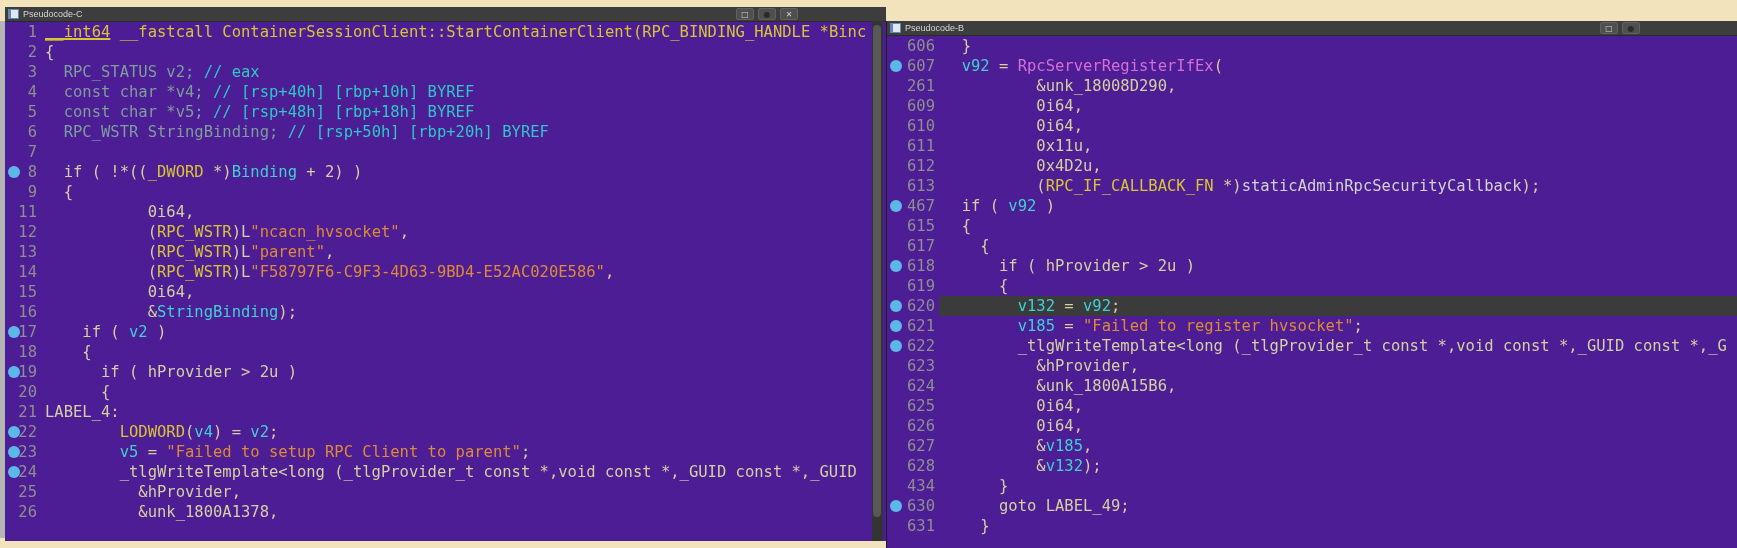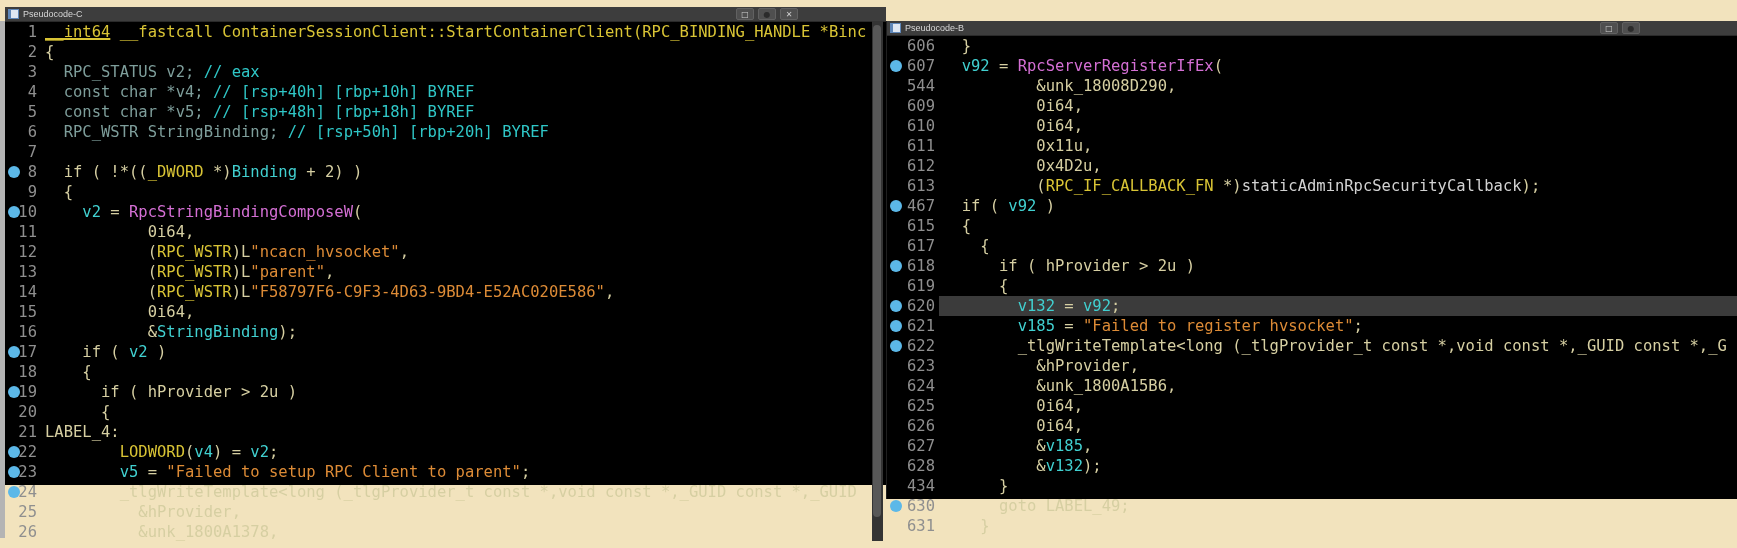--- a/index.html
+++ b/index.html
@@ -2,21 +2,21 @@
 <html><head>
 <meta charset="utf-8">
 <style>
   html,body{margin:0;padding:0;}
   body{
     width:1737px;height:548px;position:relative;overflow:hidden;
     background:#f2e3bd;
     font-family:"DejaVu Sans Mono", monospace;
   }
   .edge-strip{position:absolute;left:0;top:21px;width:5px;height:517px;background:#b4b4b4;}
-  .panel{position:absolute;top:7px;height:478px;background:#000000;box-sizing:border-box;}
+  .panel{position:absolute;top:7px;height:534px;background:#4c1d95;box-sizing:border-box;}
   #panel-left{left:5px;width:881px;}
   #panel-right{left:886px;width:851px;border-left:1px solid #1f1f1f;margin-top:14px;}
   .titlebar{
     height:14px;background:#3d3d3d;border-bottom:1px solid #2a2a2a;
     display:flex;align-items:center;gap:4px;padding-left:3px;position:relative;
   }
   .win-icon{
     width:11px;height:10px;background:#dfe7f2;border:1px solid #5f87b8;
     box-sizing:border-box;border-left:3px solid #5f87b8;flex:0 0 auto;
   }
@@ -76,21 +76,20 @@
   <div class="code">
       <div class="row"><div class="gut"><span class="num">1</span></div><div class="txt"><span class="c-type c-u">__int64</span><span class="c-type"> __fastcall ContainerSessionClient::StartContainerClient(</span><span class="c-type">RPC_BINDING_HANDLE *Binc</span></div></div>
       <div class="row"><div class="gut"><span class="num">2</span></div><div class="txt"><span class="c-kw">{</span></div></div>
       <div class="row"><div class="gut"><span class="num">3</span></div><div class="txt"><span class="c-decl">  RPC_STATUS v2; </span><span class="c-cmt">// eax</span></div></div>
       <div class="row"><div class="gut"><span class="num">4</span></div><div class="txt"><span class="c-decl">  const char *v4; </span><span class="c-cmt">// [rsp+40h] [rbp+10h] BYREF</span></div></div>
       <div class="row"><div class="gut"><span class="num">5</span></div><div class="txt"><span class="c-decl">  const char *v5; </span><span class="c-cmt">// [rsp+48h] [rbp+18h] BYREF</span></div></div>
       <div class="row"><div class="gut"><span class="num">6</span></div><div class="txt"><span class="c-decl">  RPC_WSTR StringBinding; </span><span class="c-cmt">// [rsp+50h] [rbp+20h] BYREF</span></div></div>
       <div class="row"><div class="gut"><span class="num">7</span></div><div class="txt"></div></div>
       <div class="row"><div class="gut"><span class="bp"></span><span class="num">8</span></div><div class="txt"><span class="c-kw">  if ( !*((</span><span class="c-type">_DWORD</span><span class="c-kw"> *)</span><span class="c-var">Binding</span><span class="c-kw"> + 2) )</span></div></div>
       <div class="row"><div class="gut"><span class="num">9</span></div><div class="txt"><span class="c-kw">  {</span></div></div>
-      <div class="row"><div class="gut"><span class="bp"></span><span class="num">10</span></div><div class="txt"><span class="c-kw">    </span><span class="c-var">v2</span><span class="c-kw"> = </span><span class="c-fn">RpcStringBindingComposeW</span><span class="c-kw">(</span></div></div>
       <div class="row"><div class="gut"><span class="num">11</span></div><div class="txt"><span class="c-kw">           0i64,</span></div></div>
       <div class="row"><div class="gut"><span class="num">12</span></div><div class="txt"><span class="c-kw">           (</span><span class="c-type">RPC_WSTR</span><span class="c-kw">)L</span><span class="c-str">"ncacn_hvsocket"</span><span class="c-kw">,</span></div></div>
       <div class="row"><div class="gut"><span class="num">13</span></div><div class="txt"><span class="c-kw">           (</span><span class="c-type">RPC_WSTR</span><span class="c-kw">)L</span><span class="c-str">"parent"</span><span class="c-kw">,</span></div></div>
       <div class="row"><div class="gut"><span class="num">14</span></div><div class="txt"><span class="c-kw">           (</span><span class="c-type">RPC_WSTR</span><span class="c-kw">)L</span><span class="c-str">"F58797F6-C9F3-4D63-9BD4-E52AC020E586"</span><span class="c-kw">,</span></div></div>
       <div class="row"><div class="gut"><span class="num">15</span></div><div class="txt"><span class="c-kw">           0i64,</span></div></div>
       <div class="row"><div class="gut"><span class="num">16</span></div><div class="txt"><span class="c-kw">           &amp;</span><span class="c-var">StringBinding</span><span class="c-kw">);</span></div></div>
       <div class="row"><div class="gut"><span class="bp"></span><span class="num">17</span></div><div class="txt"><span class="c-kw">    if ( </span><span class="c-var">v2</span><span class="c-kw"> )</span></div></div>
       <div class="row"><div class="gut"><span class="num">18</span></div><div class="txt"><span class="c-kw">    {</span></div></div>
       <div class="row"><div class="gut"><span class="bp"></span><span class="num">19</span></div><div class="txt"><span class="c-kw">      if ( hProvider &gt; 2u )</span></div></div>
       <div class="row"><div class="gut"><span class="num">20</span></div><div class="txt"><span class="c-kw">      {</span></div></div>
@@ -111,21 +110,21 @@
     <span class="win-icon"></span>
     <span class="title-text">Pseudocode-B</span>
     <div class="btns">
         <div class="tbtn">□</div>
         <div class="tbtn dark">●</div>
       </div>
   </div>
   <div class="code">
       <div class="row"><div class="gut"><span class="num">606</span></div><div class="txt"><span class="c-kw">  }</span></div></div>
       <div class="row"><div class="gut"><span class="bp"></span><span class="num">607</span></div><div class="txt"><span class="c-kw">  </span><span class="c-var">v92</span><span class="c-kw"> = </span><span class="c-fn">RpcServerRegisterIfEx</span><span class="c-kw">(</span></div></div>
-      <div class="row"><div class="gut"><span class="num">544</span></div><div class="txt"><span class="c-kw">          &amp;unk_18008D290,</span></div></div>
+      <div class="row"><div class="gut"><span class="num">261</span></div><div class="txt"><span class="c-kw">          &amp;unk_18008D290,</span></div></div>
       <div class="row"><div class="gut"><span class="num">609</span></div><div class="txt"><span class="c-kw">          0i64,</span></div></div>
       <div class="row"><div class="gut"><span class="num">610</span></div><div class="txt"><span class="c-kw">          0i64,</span></div></div>
       <div class="row"><div class="gut"><span class="num">611</span></div><div class="txt"><span class="c-kw">          0x11u,</span></div></div>
       <div class="row"><div class="gut"><span class="num">612</span></div><div class="txt"><span class="c-kw">          0x4D2u,</span></div></div>
       <div class="row"><div class="gut"><span class="num">613</span></div><div class="txt"><span class="c-kw">          (</span><span class="c-type">RPC_IF_CALLBACK_FN</span><span class="c-kw"> *)</span><span class="c-id">staticAdminRpcSecurityCallback</span><span class="c-kw">);</span></div></div>
       <div class="row"><div class="gut"><span class="bp"></span><span class="num">467</span></div><div class="txt"><span class="c-kw">  if ( </span><span class="c-var">v92</span><span class="c-kw"> )</span></div></div>
       <div class="row"><div class="gut"><span class="num">615</span></div><div class="txt"><span class="c-kw">  {</span></div></div>
       <div class="row"><div class="gut"><span class="num">617</span></div><div class="txt"><span class="c-kw">    {</span></div></div>
       <div class="row"><div class="gut"><span class="bp"></span><span class="num">618</span></div><div class="txt"><span class="c-kw">      if ( hProvider &gt; 2u )</span></div></div>
       <div class="row"><div class="gut"><span class="num">619</span></div><div class="txt"><span class="c-kw">      {</span></div></div>

